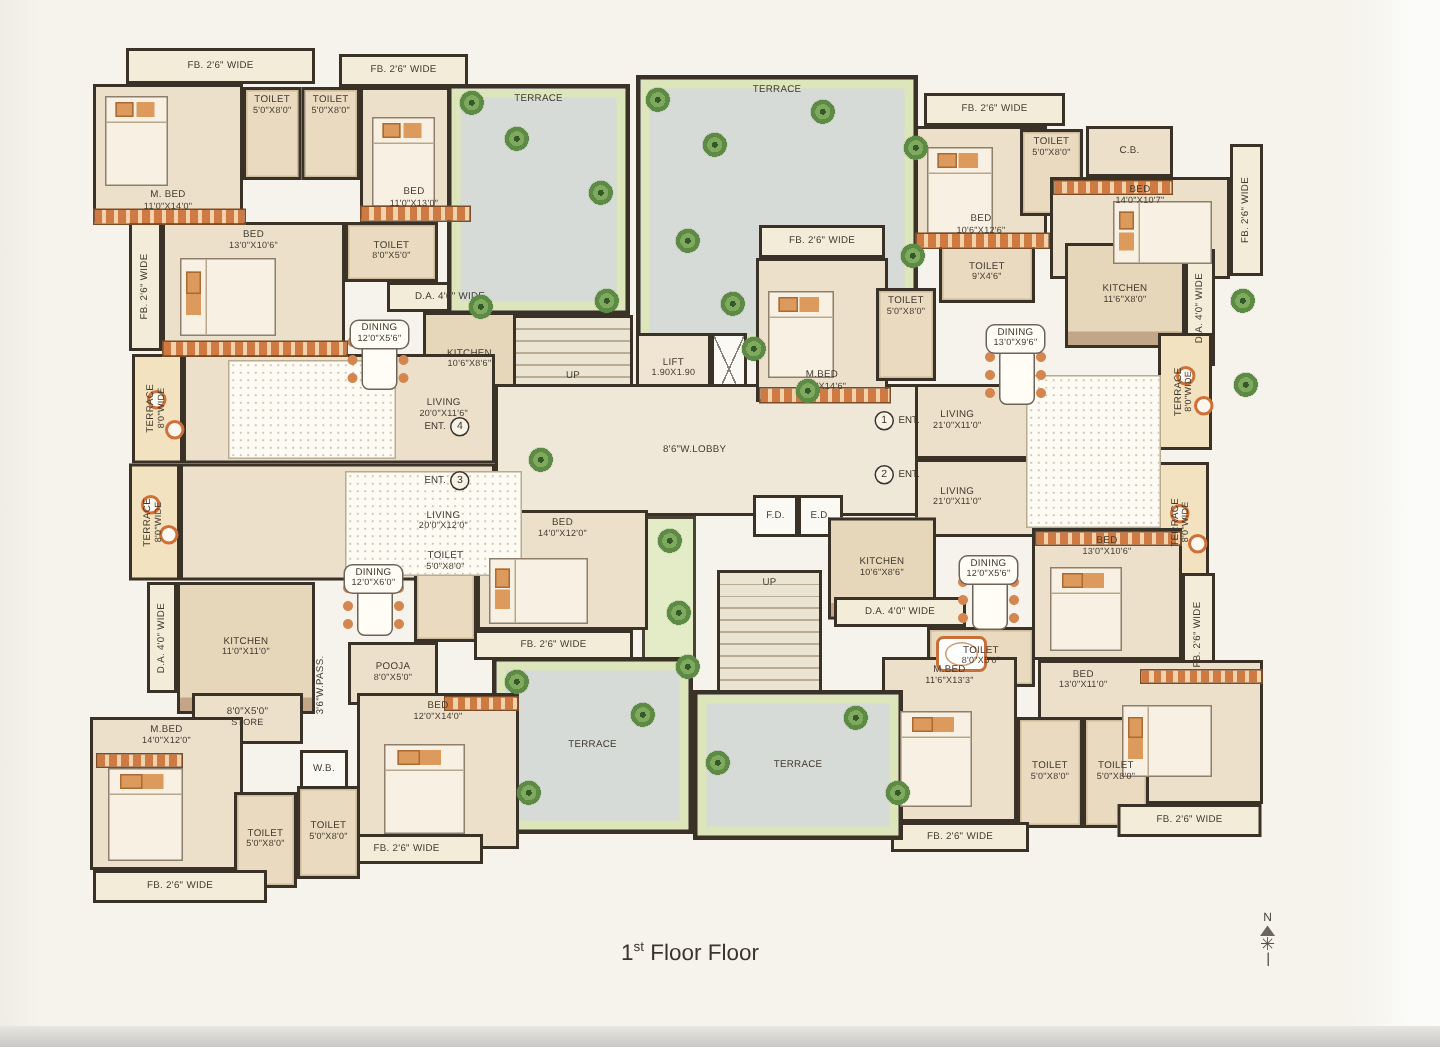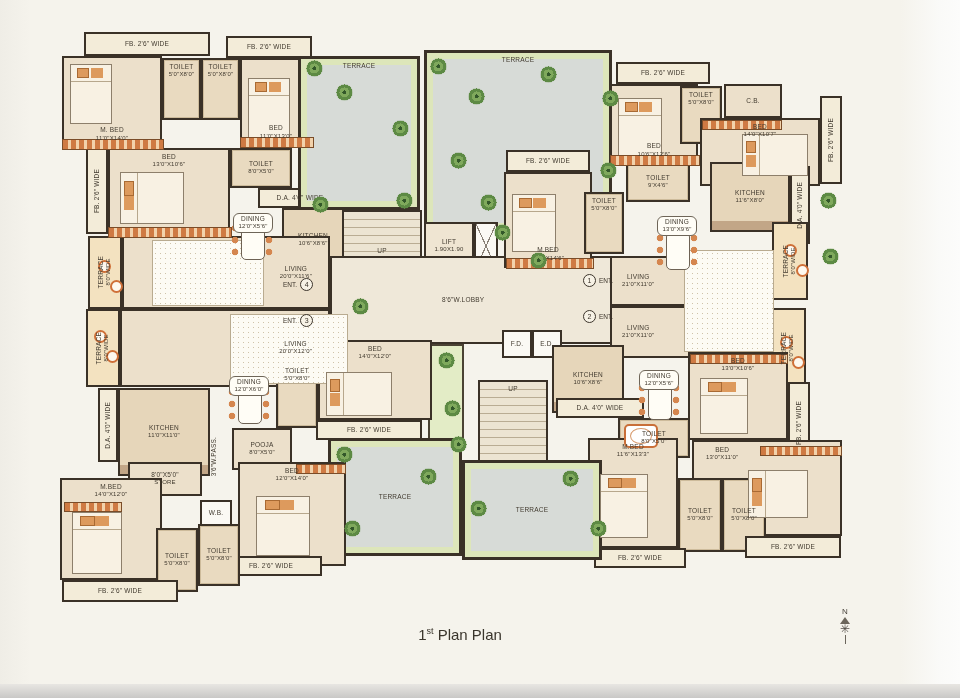--- a/index.html
+++ b/index.html
@@ -556,21 +556,21 @@
     <div class="entm" style="left: 583px; top: 274px;">
       <div class="entc">1</div>
       <span>ENT.</span>
     </div>
     <div class="entm" style="left: 583px; top: 310px;">
       <div class="entc">2</div>
       <span>ENT.</span>
     </div>
   </div>
 
-<div id="title"><span>1</span><sup>st</sup><span> Plan Plan</span></div>
+<div id="title"><span>1</span><sup>st</sup><span> Floor Floor</span></div>
 
 <div id="compass">
   <div class="n">N</div>
   <div class="arr"></div>
   <div class="rose">✳</div>
   <div class="stem"></div>
 </div>
 
 <div id="bottom-edge"></div>
 

